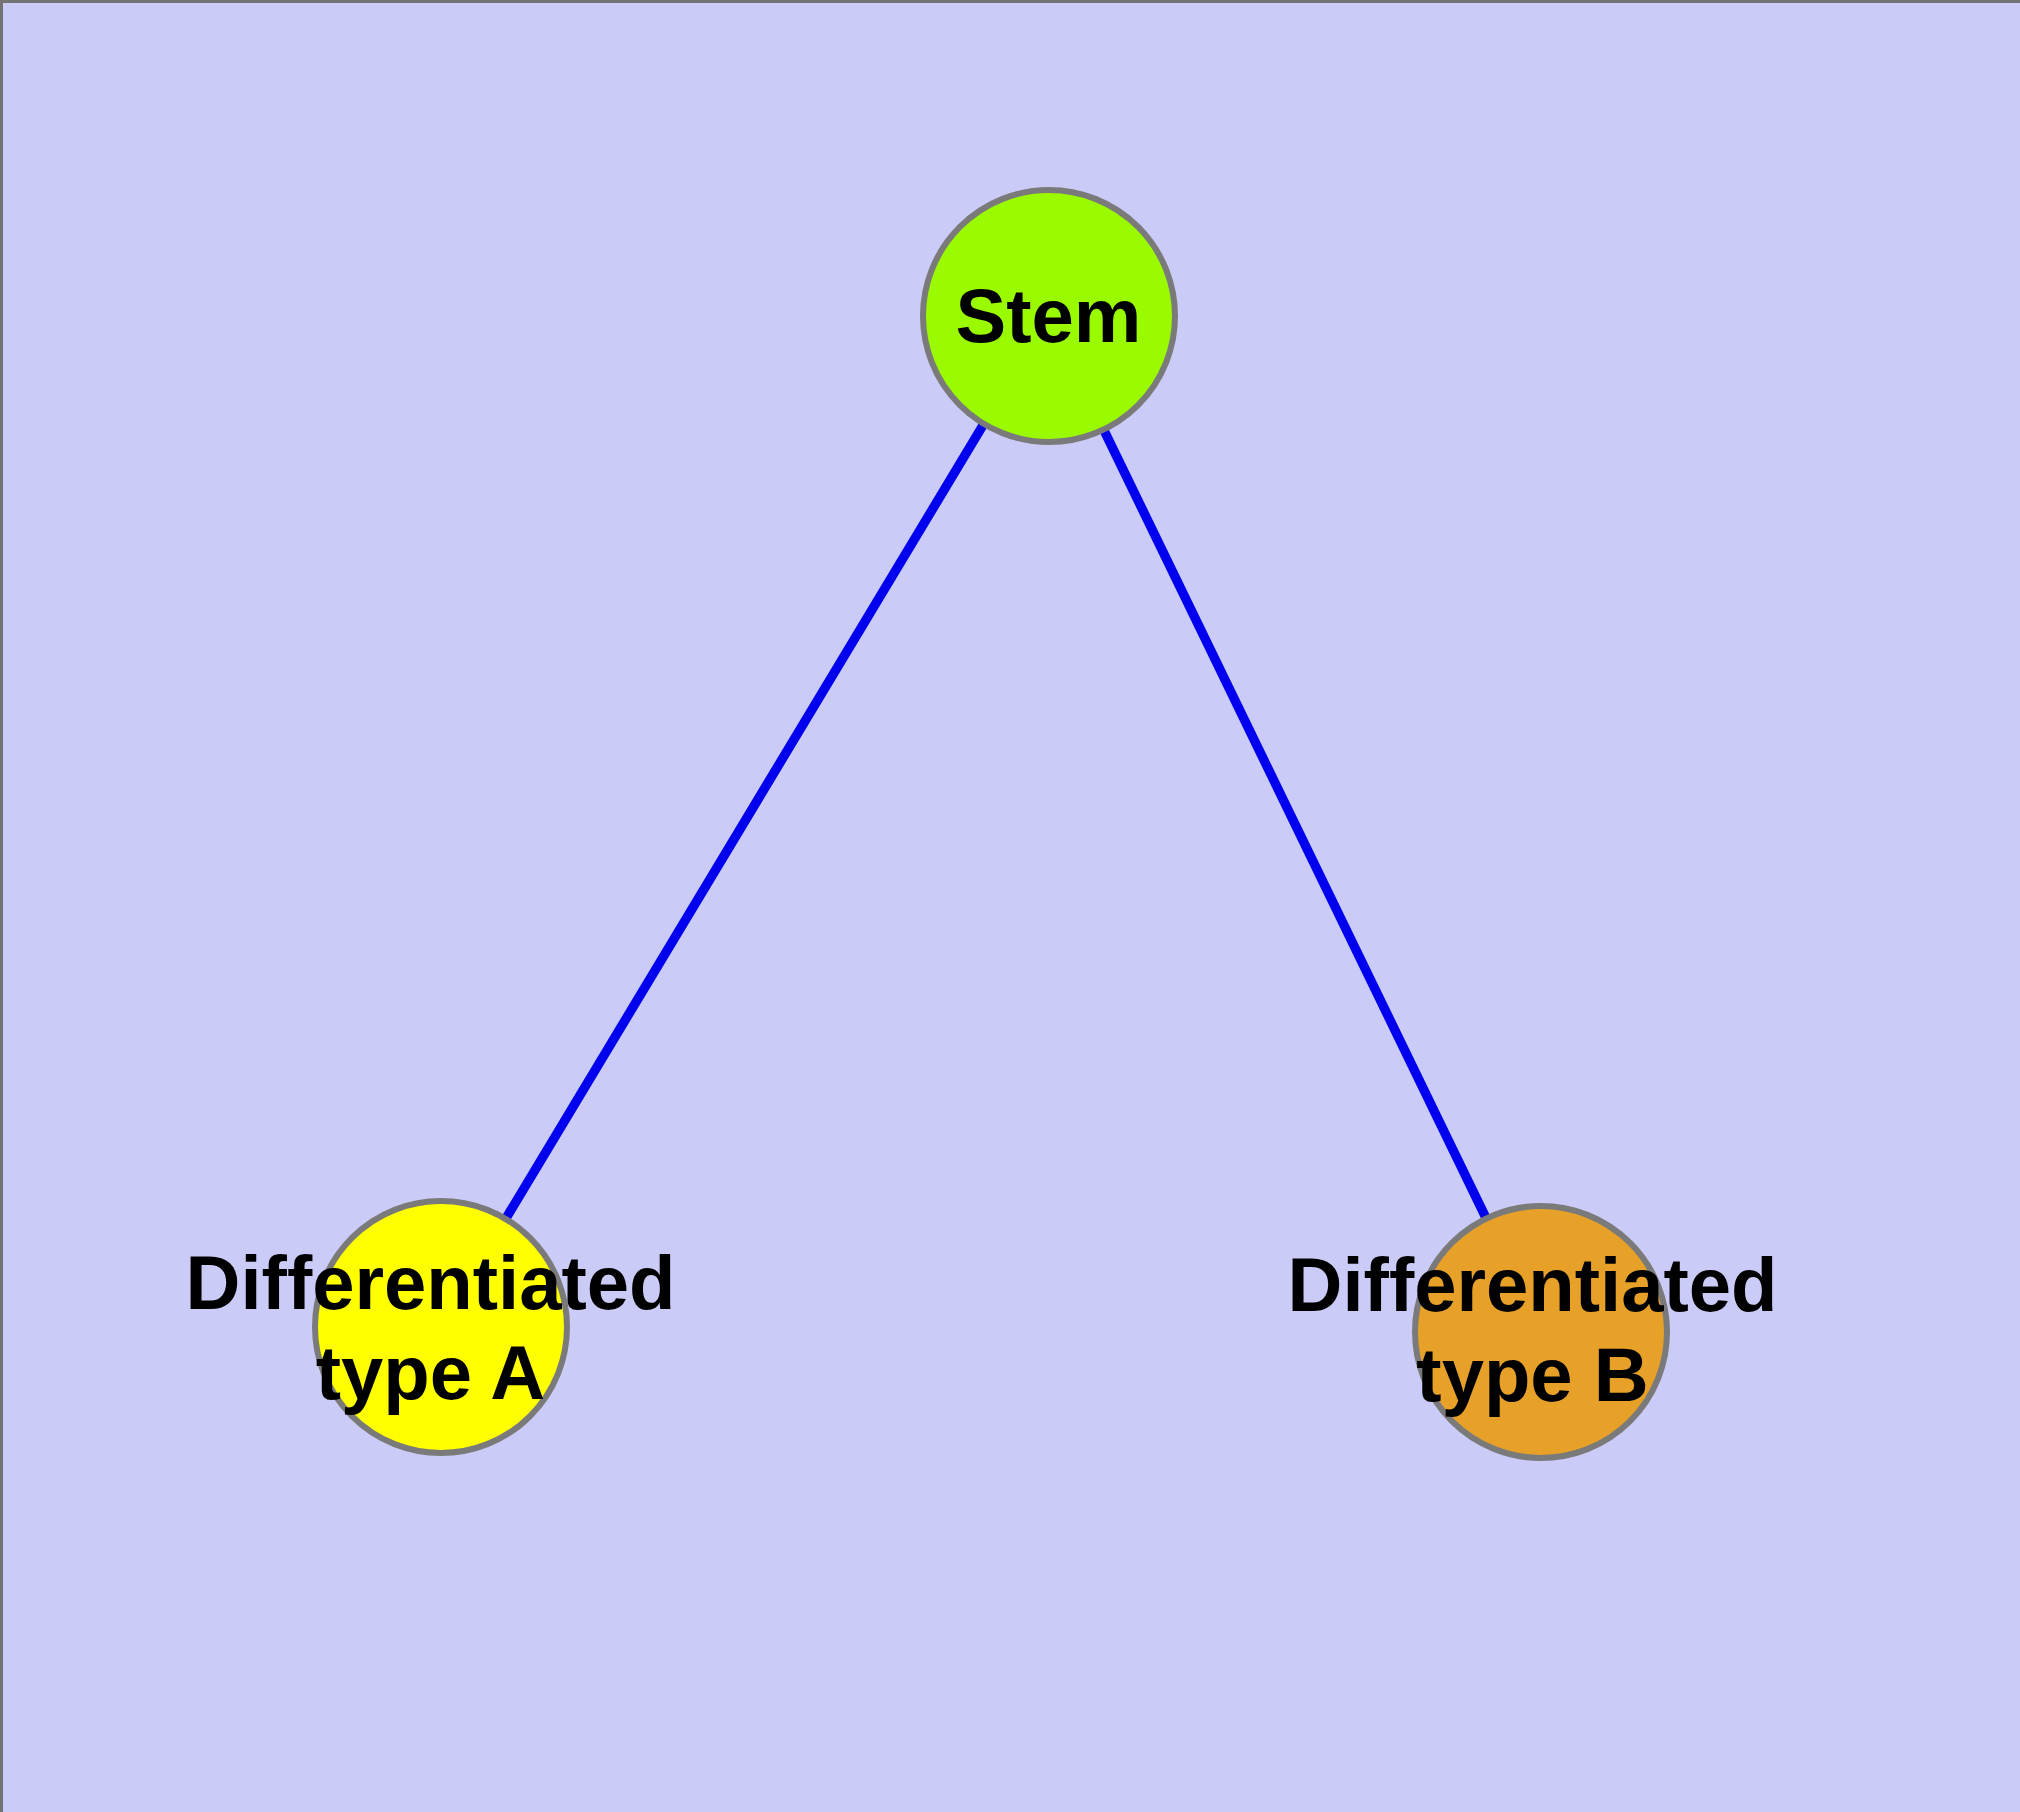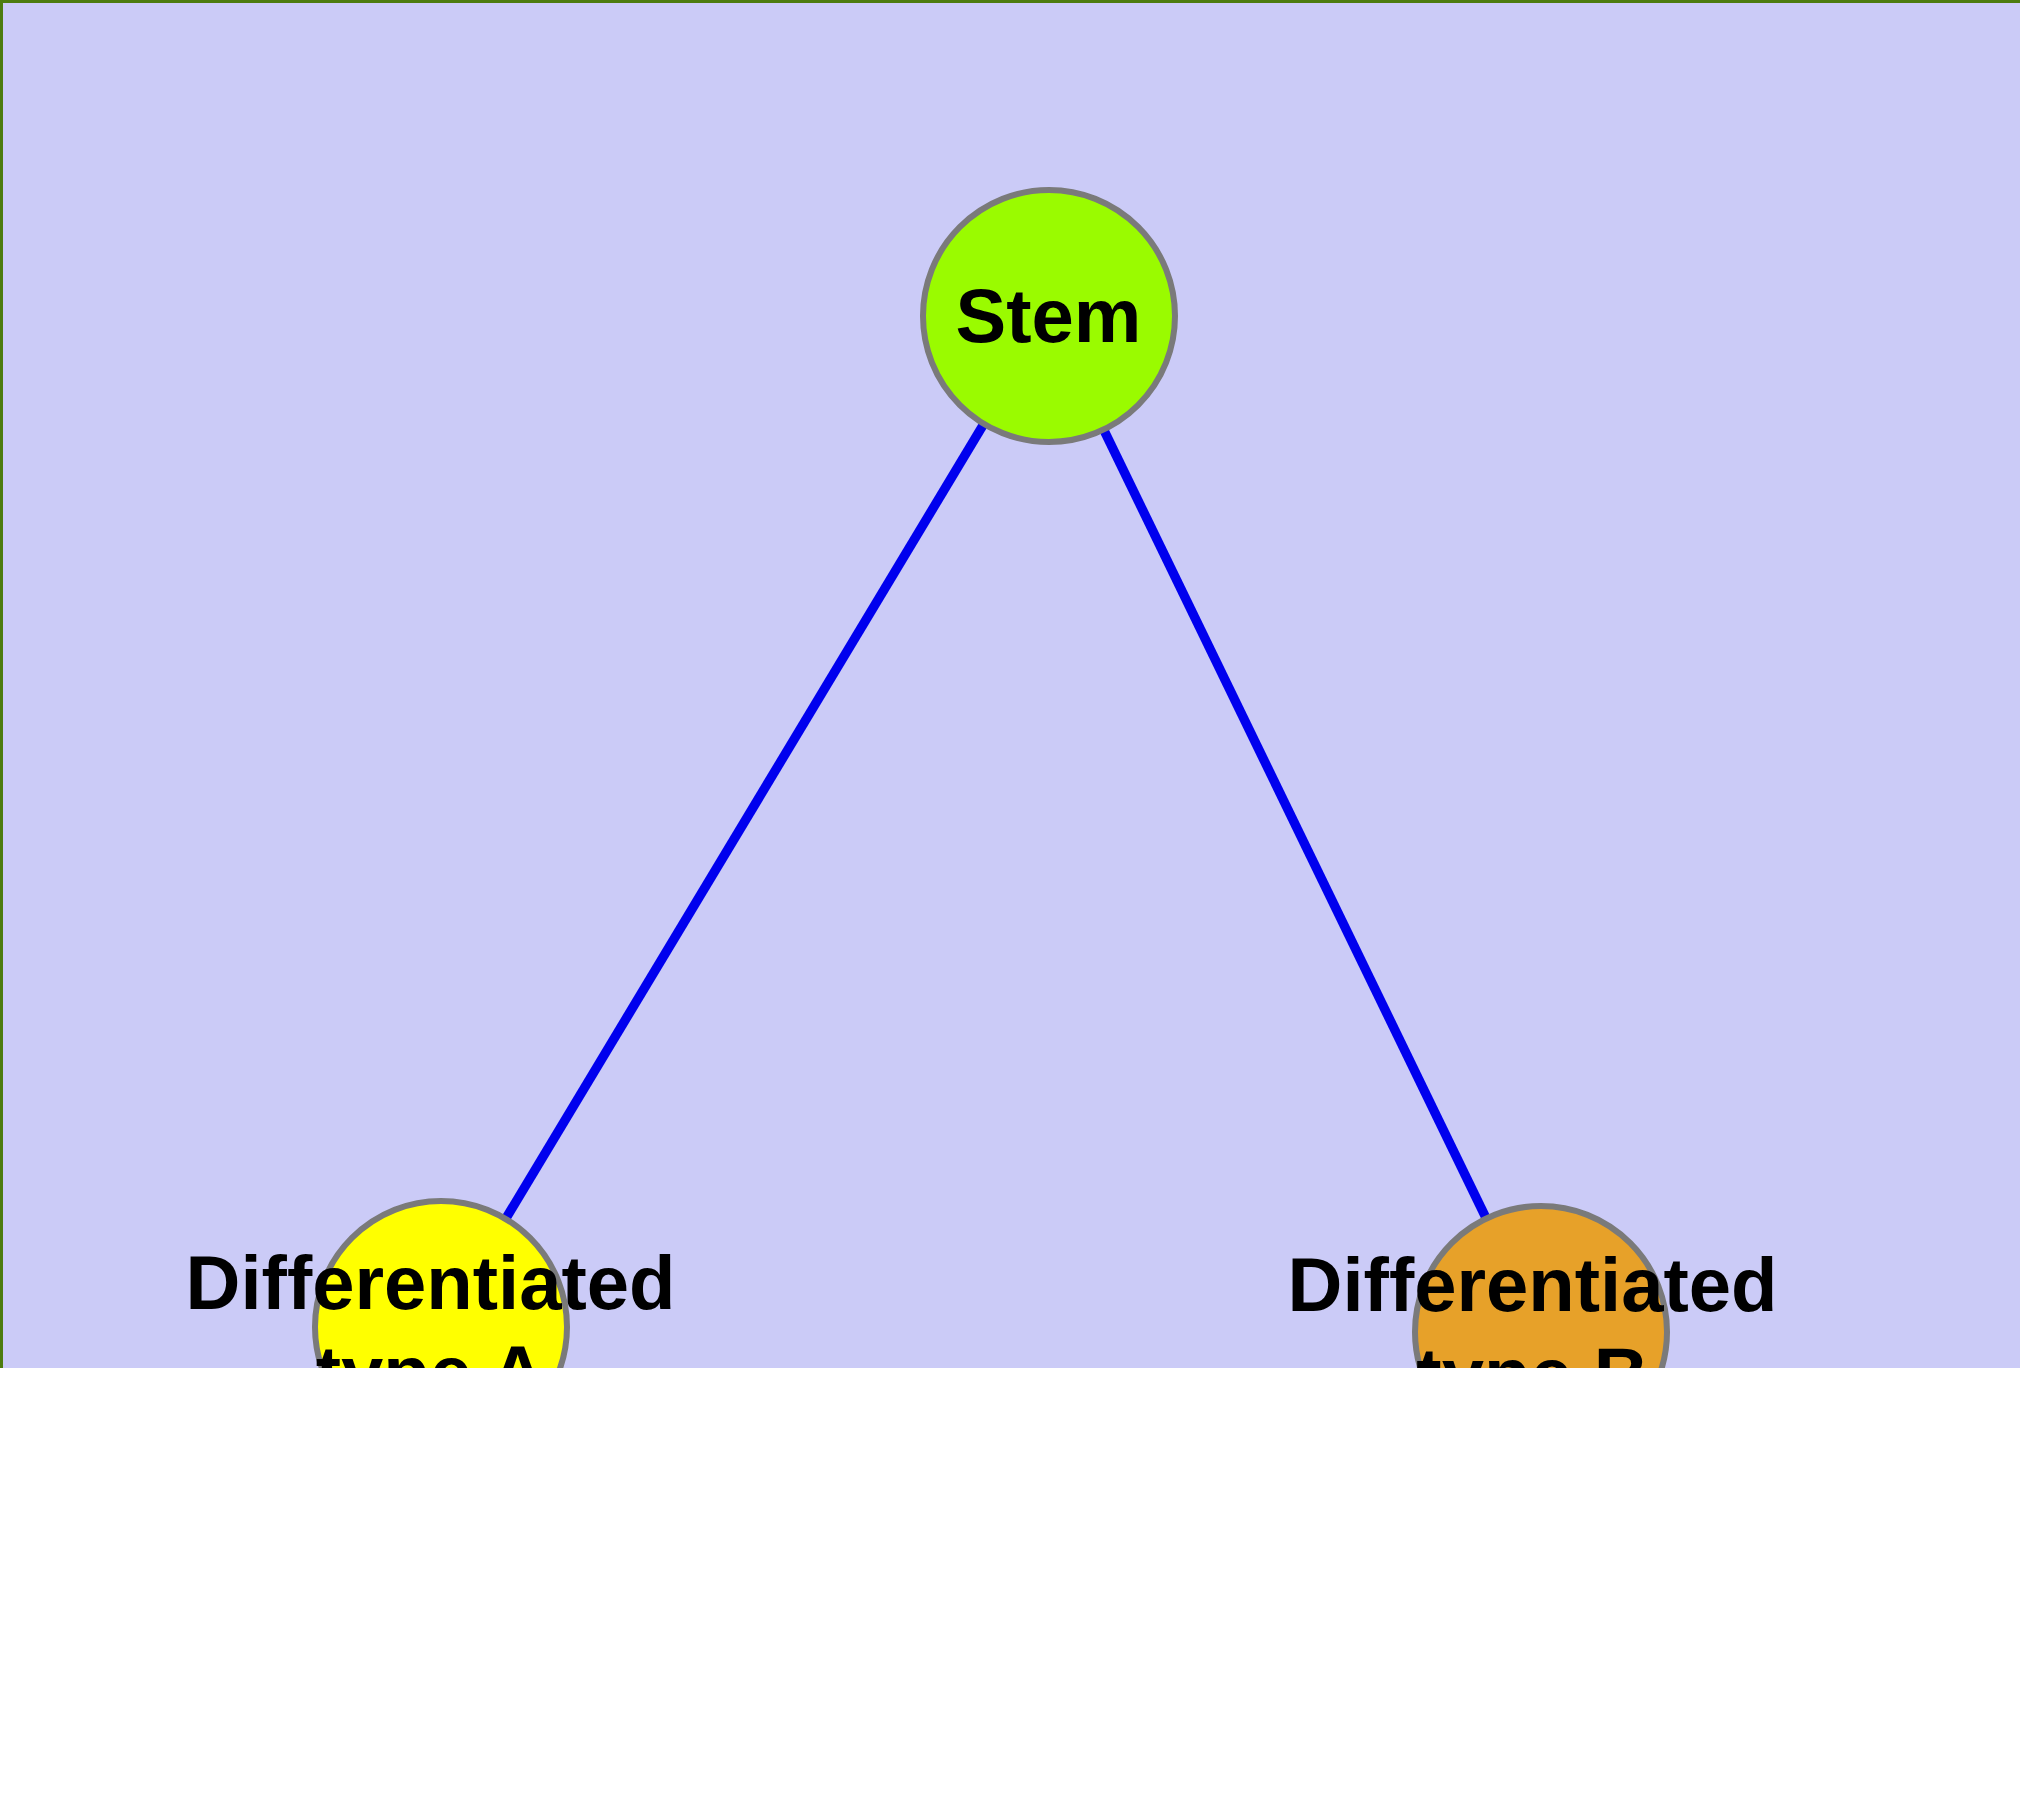--- a/index.html
+++ b/index.html
@@ -3,22 +3,22 @@
 <meta charset="utf-8">
 <style>
   html, body {
     margin: 0;
     padding: 0;
     background: #ffffff;
   }
   .stage {
     position: relative;
     width: 2021px;
-    height: 1368px;
-    background: #4d7c0f;
+    height: 1812px;
+    background: #737373;
     overflow: hidden;
     font-family: "Liberation Sans", sans-serif;
   }
   .plot-bg {
     position: absolute;
     left: 2.5px;
     top: 3.4px;
     right: 0;
     bottom: 0;
     background: #CBCBF7;

